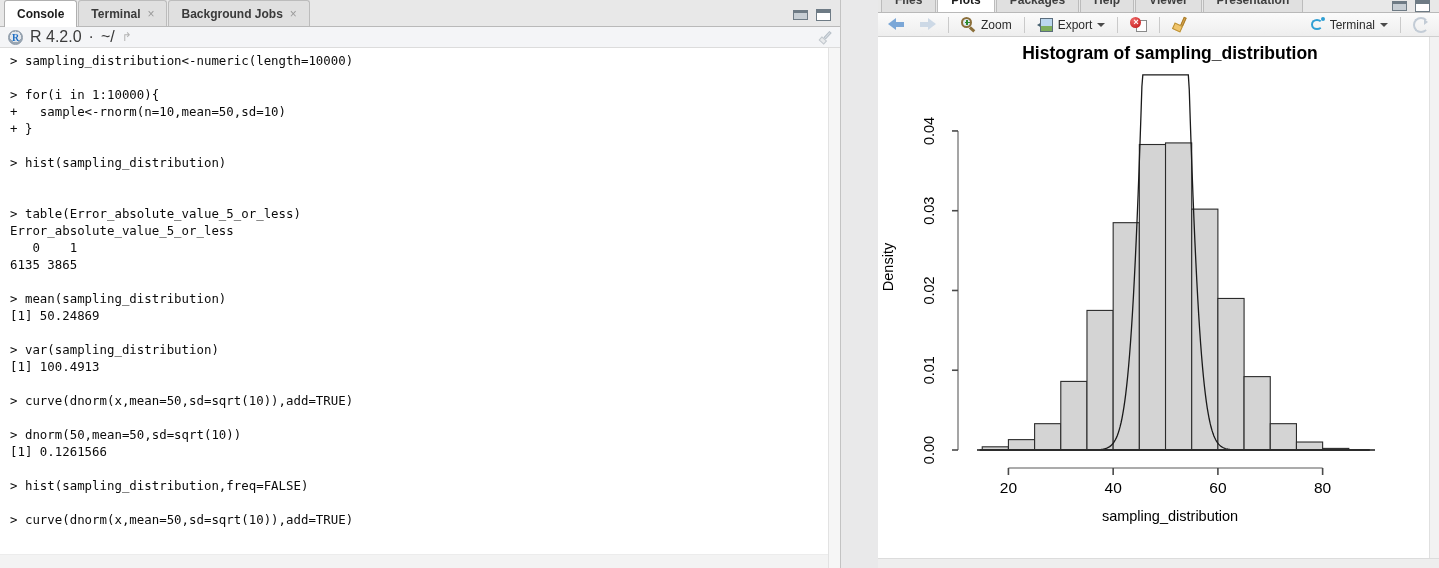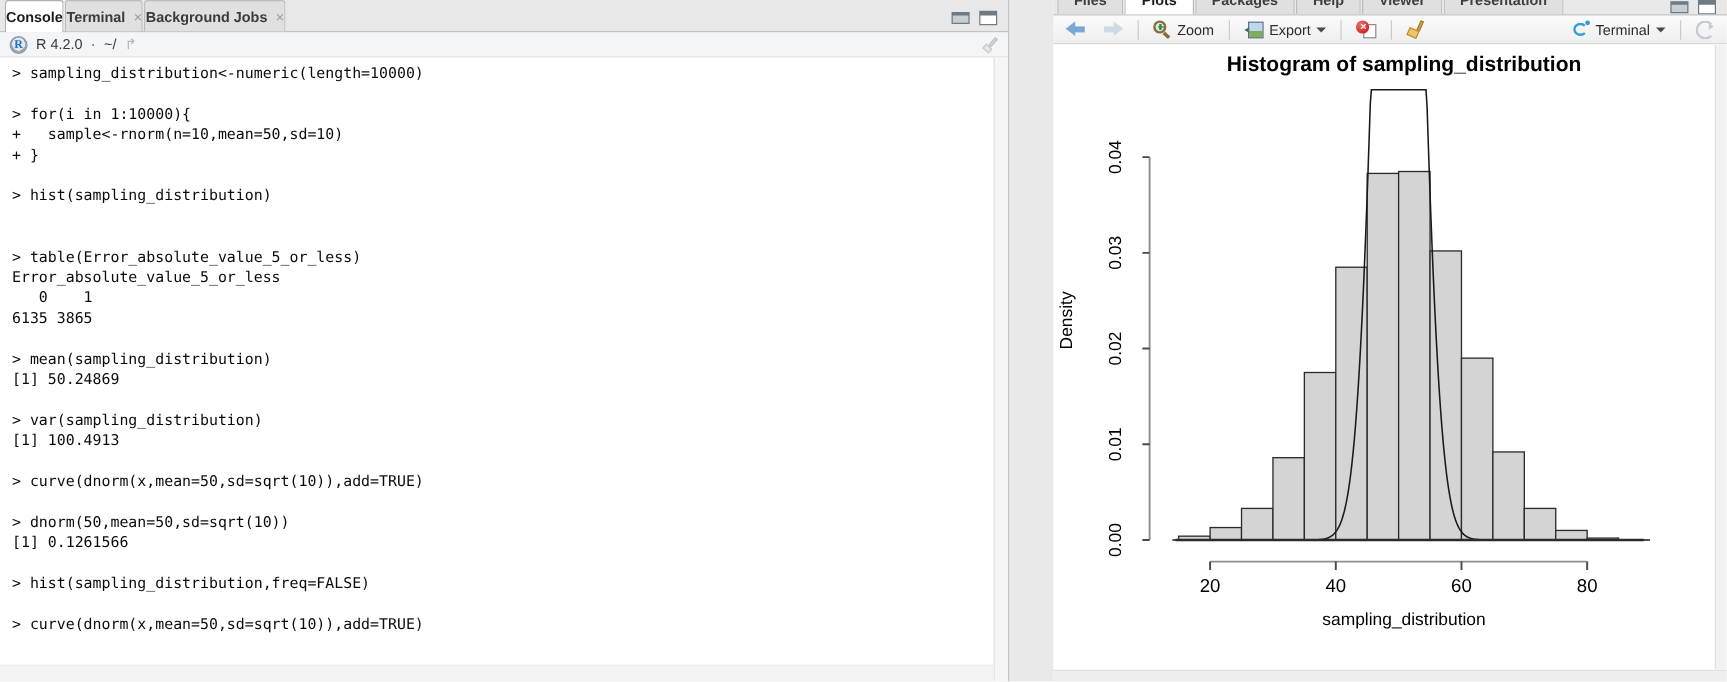--- a/index.html
+++ b/index.html
@@ -29,21 +29,21 @@
     position: relative;
     height: 27px;
     background: #e8e8e8;
     border-bottom: 1px solid #b9b9b9;
     display: flex; align-items: flex-end;
     padding-left: 4px;
     flex: 0 0 auto;
   }
   .tab {
     height: 26px;
-    padding: 0 0;
+    padding: 0 12px;
     display: flex; align-items: center; gap: 7px;
     font-size: 12px; font-weight: bold;
     color: #3a3a3a;
     background: #e0e0e0;
     border: 1px solid #bcbcbc;
     border-bottom: none;
     border-top-left-radius: 3px; border-top-right-radius: 3px;
     margin-right: 1px;
     cursor: default;
     position: relative;
@@ -86,21 +86,21 @@
     position: relative;
   }
   .rlogo {
     width: 15px; height: 15px; border-radius: 50%;
     background: radial-gradient(circle at 50% 45%, #e3e7ec 0 55%, #9aa7b4 56% 100%);
     border: 1px solid #8b98a6;
     display: flex; align-items: center; justify-content: center;
     font-size: 10px; font-weight: bold; color: #1f6fc4;
     font-family: "Liberation Serif", serif;
   }
-  .rver { font-size: 12px; color: #3a3a3a; font-family: "Liberation Sans", sans-serif; }
+  .rver { font-size: 16px; color: #3a3a3a; font-family: "Liberation Sans", sans-serif; }
   .rpath-arrow { color: #b5b5b5; font-size: 12px; }
   .console-header .brush {
     position: absolute; right: 7px; top: 3px;
     width: 15px; height: 15px;
     transform: rotate(42deg);
   }
   .console-header .brush .handle {
     position: absolute; left: 6px; top: 0; width: 3px; height: 9px;
     background: #d7dde3; border: 1px solid #b8c0c8;
   }

